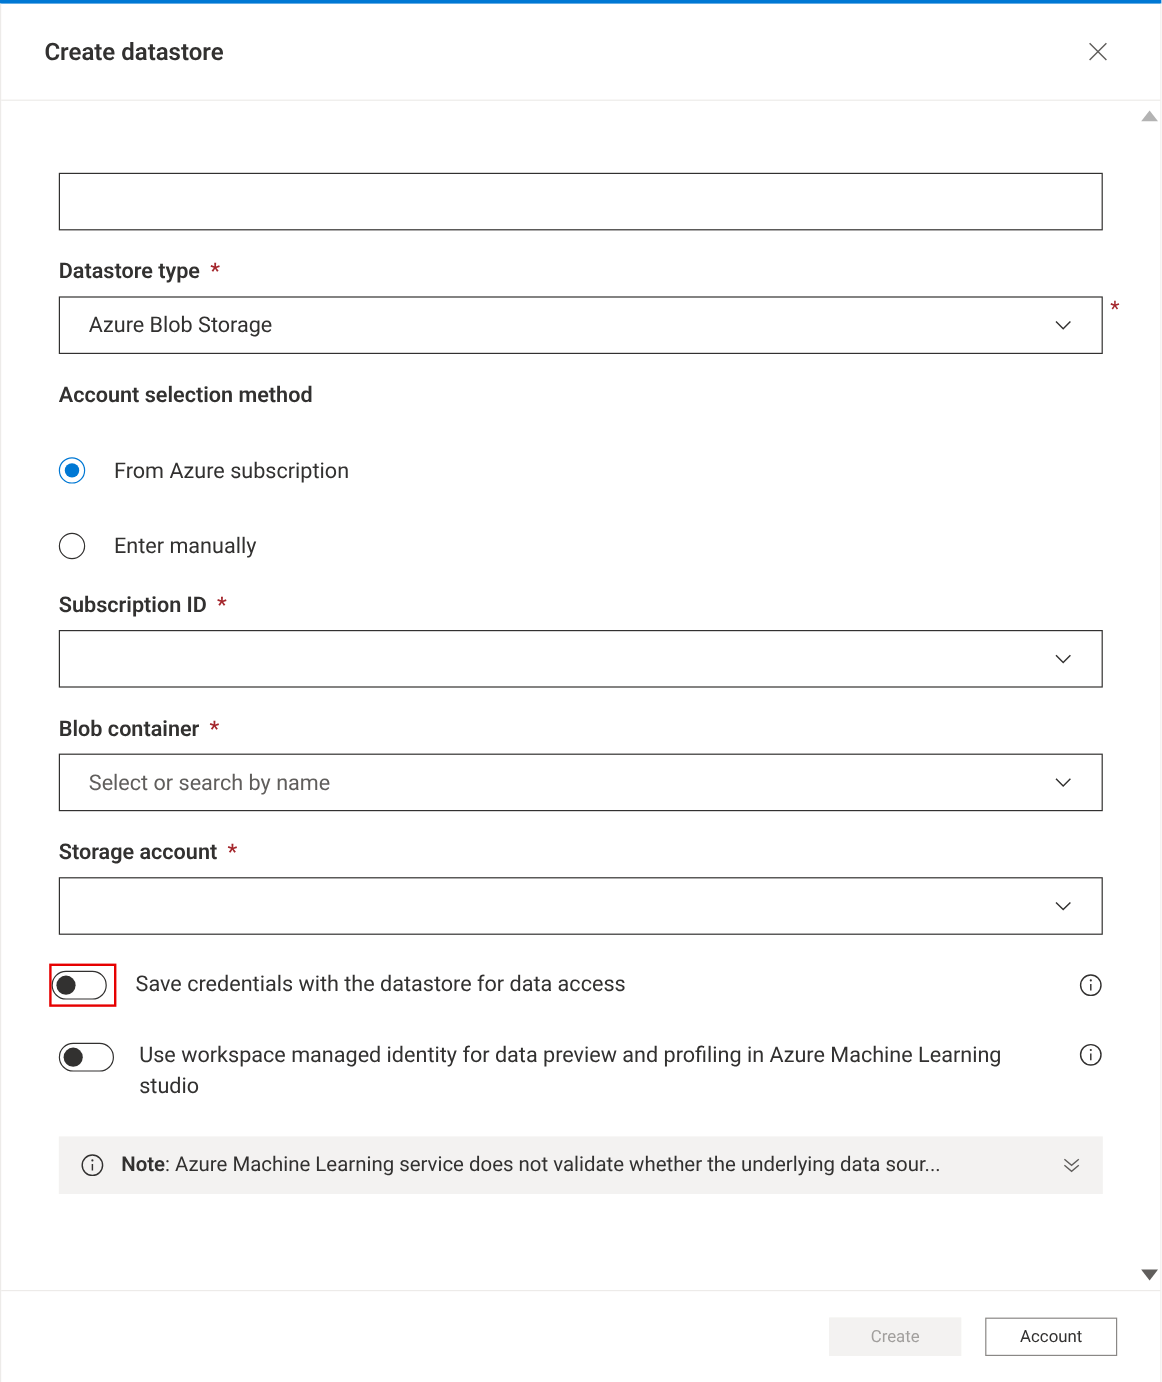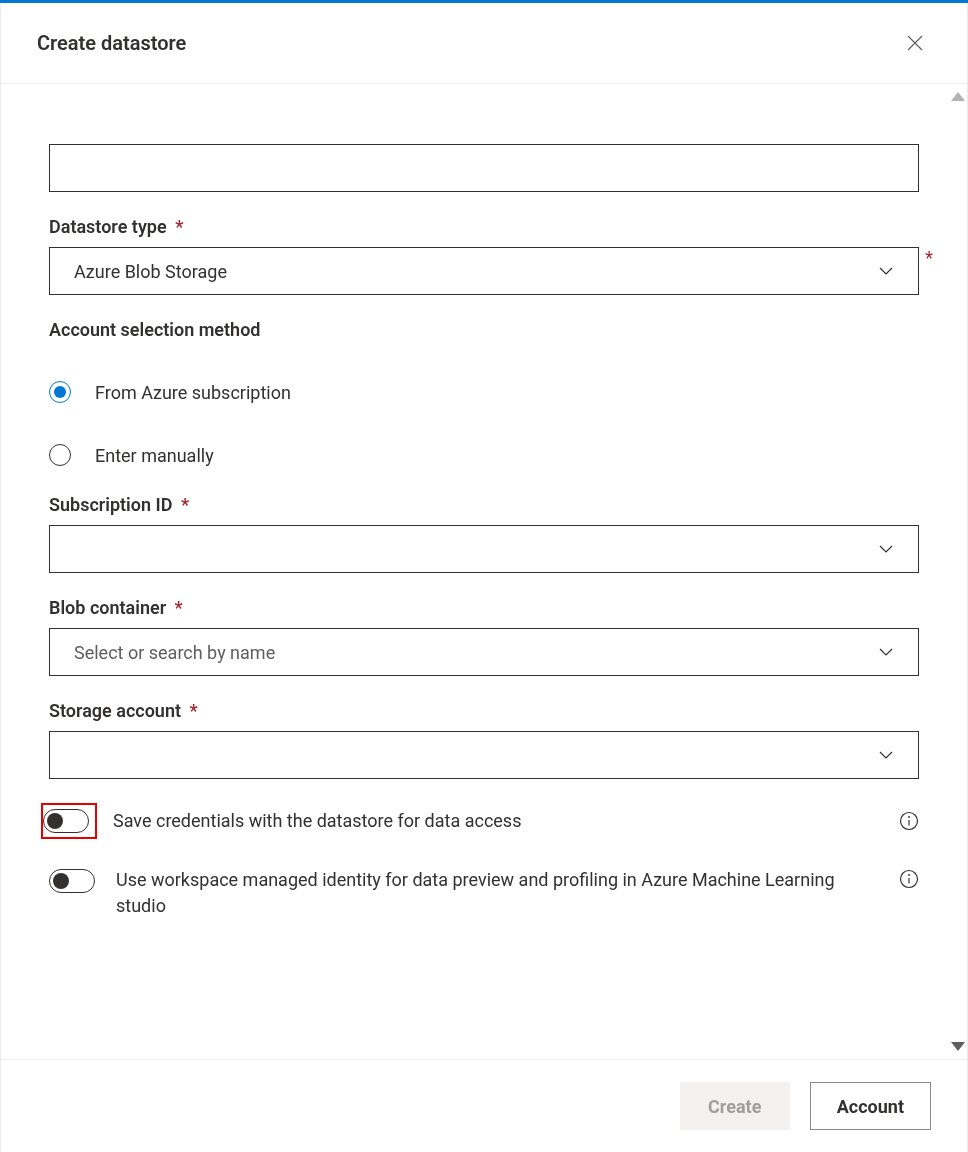--- a/index.html
+++ b/index.html
@@ -169,25 +169,25 @@
   .message-bar .msg-text b { font-weight: 600; }
   .message-bar .expand-chev { width: 16px; height: 16px; color: #605e5c; }
   .panel-footer {
     border-top: 1px solid #edebe9;
     padding: 22px 36px;
     display: flex;
     justify-content: flex-end;
     gap: 20px;
   }
   .btn {
-    height: 48px;
+    height: 32px;
     min-width: 110px;
     padding: 0 26px;
-    font-size: 18px;
-    font-weight: 700;
+    font-size: 14px;
+    font-weight: 400;
     font-family: inherit;
     cursor: pointer;
     border: 1px solid #8a8886;
     background: #fff;
     color: #323130;
   }
   .btn-primary {
     background: #f3f2f1;
     border-color: #f3f2f1;
     color: #a19f9d;
@@ -306,20 +306,34 @@
       <div class="toggle-row" style="align-items:flex-start;gap:21px;">
         <span class="toggle" style="margin-top:2px;"></span>
         <span class="toggle-label">Use workspace managed identity for data preview and profiling in Azure Machine Learning studio</span>
         <svg class="info-icon" viewBox="0 0 20 20" fill="none" stroke="currentColor" stroke-width="1.2" style="margin-top:2px;">
           <circle cx="10" cy="10" r="8.5"></circle>
           <circle cx="10" cy="6" r="0.9" fill="currentColor" stroke="none"></circle>
           <path d="M10 9 V14.5"></path>
         </svg>
       </div>
 
+      <div class="message-bar">
+        <svg class="info-icon" viewBox="0 0 20 20" fill="none" stroke="currentColor" stroke-width="1.2">
+          <circle cx="10" cy="10" r="8.5"></circle>
+          <circle cx="10" cy="6" r="0.9" fill="currentColor" stroke="none"></circle>
+          <path d="M10 9 V14.5"></path>
+        </svg>
+        <span class="msg-text">
+          <b>Note</b><span>: Azure Machine Learning service does not validate whether the underlying data sour...</span>
+        </span>
+        <svg class="expand-chev" viewBox="0 0 16 16" fill="none" stroke="currentColor" stroke-width="1.2">
+          <path d="M2 3 L8 8 L14 3"></path>
+          <path d="M2 8 L8 13 L14 8"></path>
+        </svg>
+      </div>
 
     </div>
   </div>
 
   <div class="panel-footer">
     <button class="btn btn-primary" disabled="">Create</button>
     <button class="btn">Account</button>
   </div>
 
 </div>

